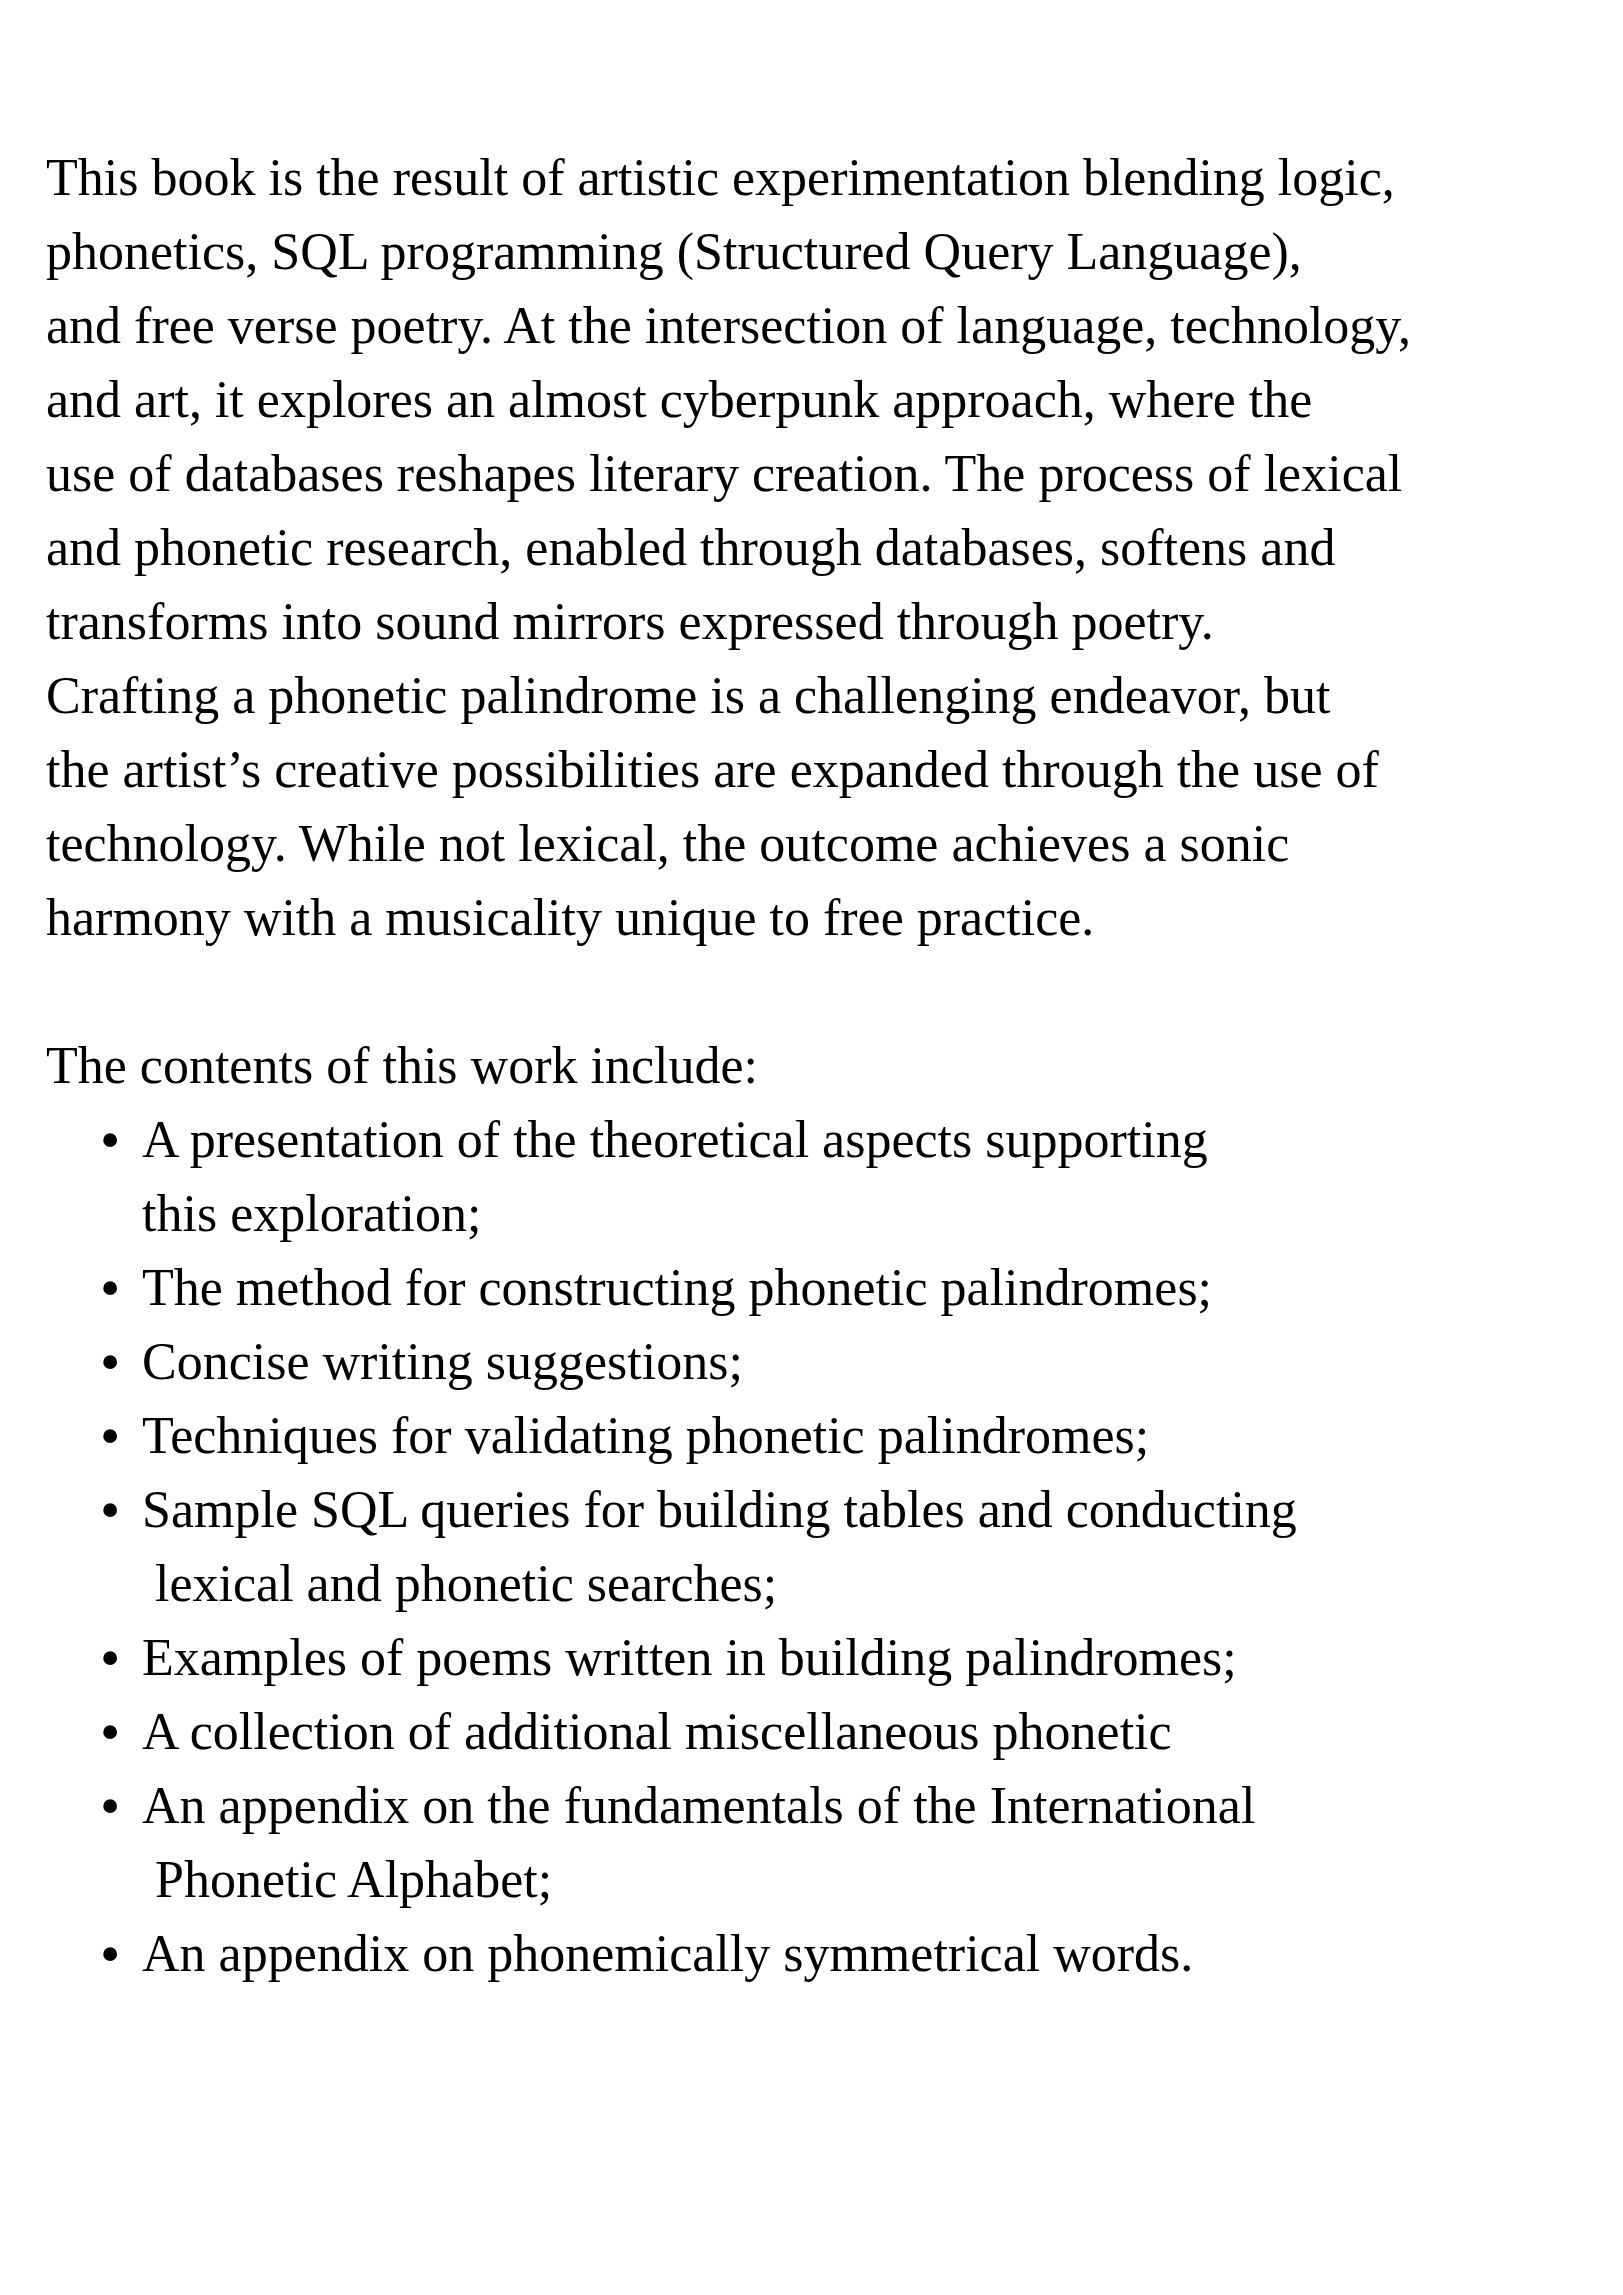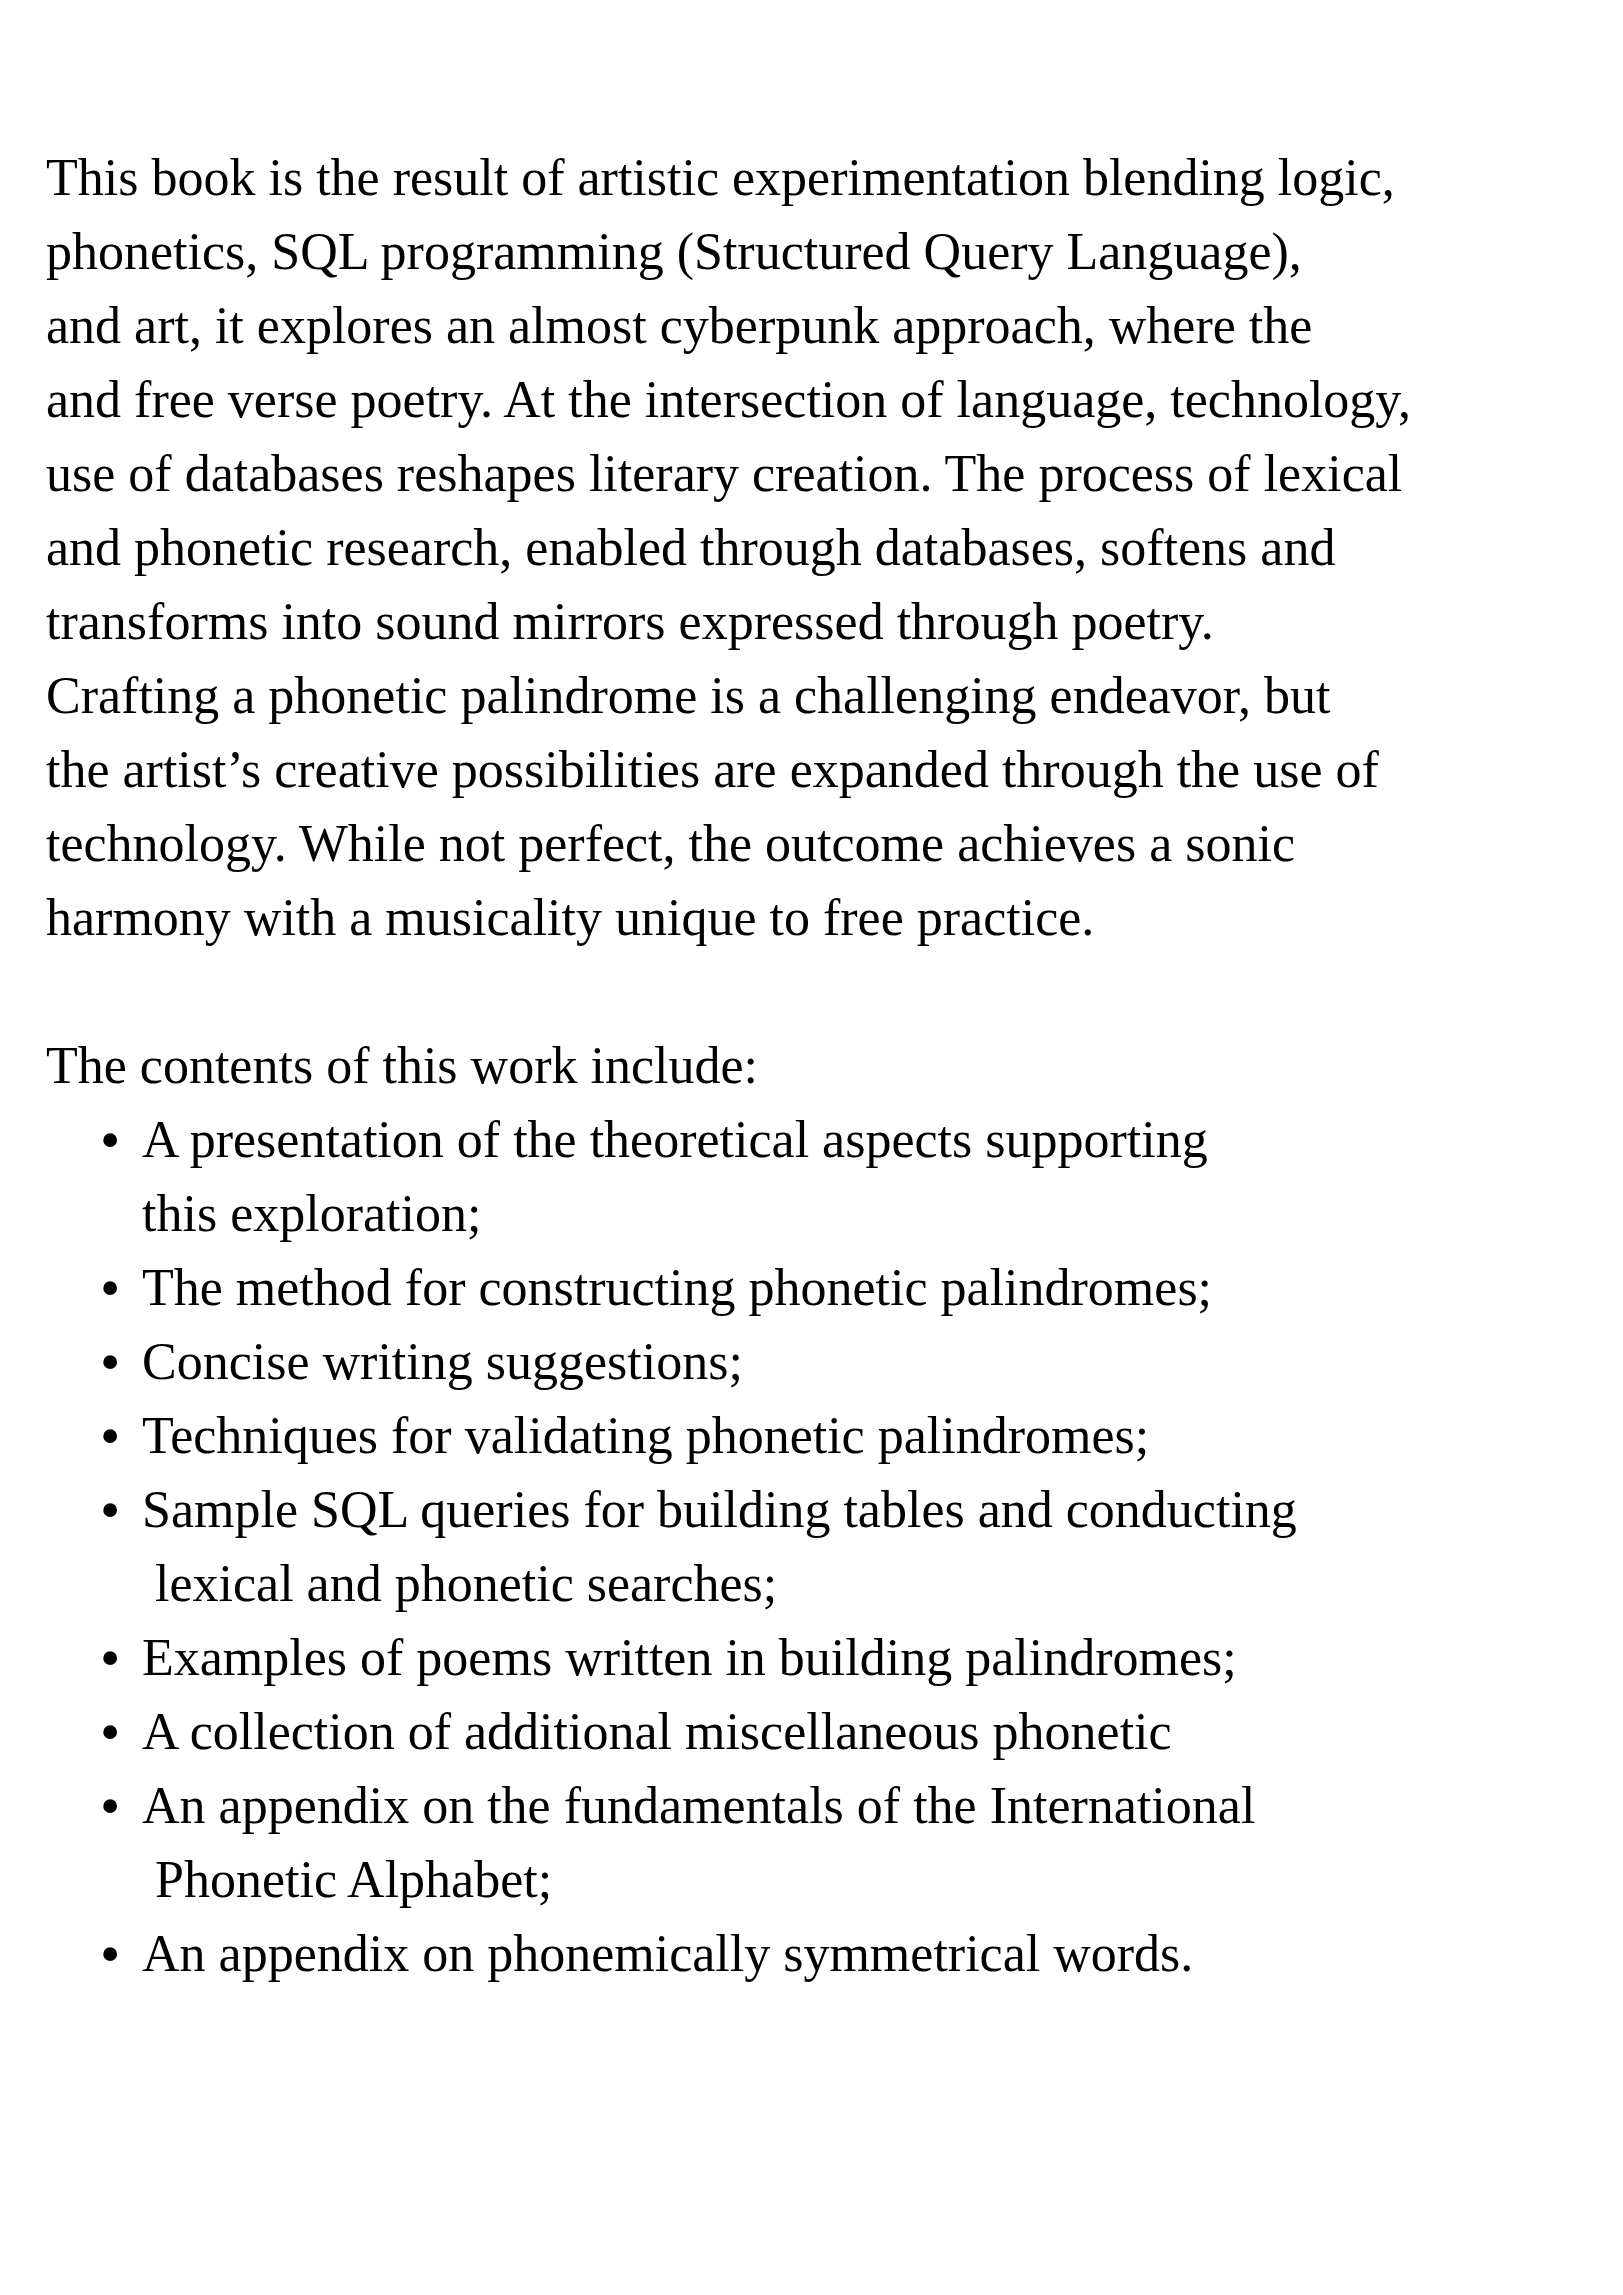--- a/index.html
+++ b/index.html
@@ -46,28 +46,28 @@
   }
 </style>
 </head>
 <body>
 
 <div class="page">
 
   <div>
     <div class="line">This book is the result of artistic experimentation blending logic,</div>
     <div class="line">phonetics, SQL programming (Structured Query Language),</div>
+    <div class="line">and free verse poetry. At the intersection of language, technology,</div>
     <div class="line">and art, it explores an almost cyberpunk approach, where the</div>
-    <div class="line">and free verse poetry. At the intersection of language, technology,</div>
     <div class="line">use of databases reshapes literary creation. The process of lexical</div>
     <div class="line">and phonetic research, enabled through databases, softens and</div>
     <div class="line">transforms into sound mirrors expressed through poetry.</div>
     <div class="line">Crafting a phonetic palindrome is a challenging endeavor, but</div>
     <div class="line">the artist’s creative possibilities are expanded through the use of</div>
-    <div class="line">technology. While not perfect, the outcome achieves a sonic</div>
+    <div class="line">technology. While not lexical, the outcome achieves a sonic</div>
     <div class="line">harmony with a musicality unique to free practice.</div>
   </div>
 
   <div class="gap"></div>
 
   <div class="line">The contents of this work include:</div>
 
   <div>
 
     <div class="bullet-item">

